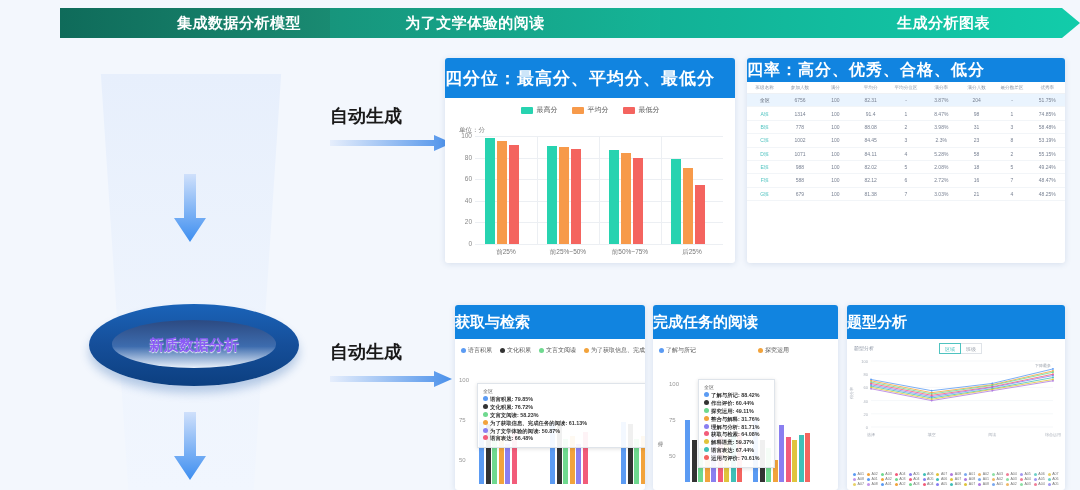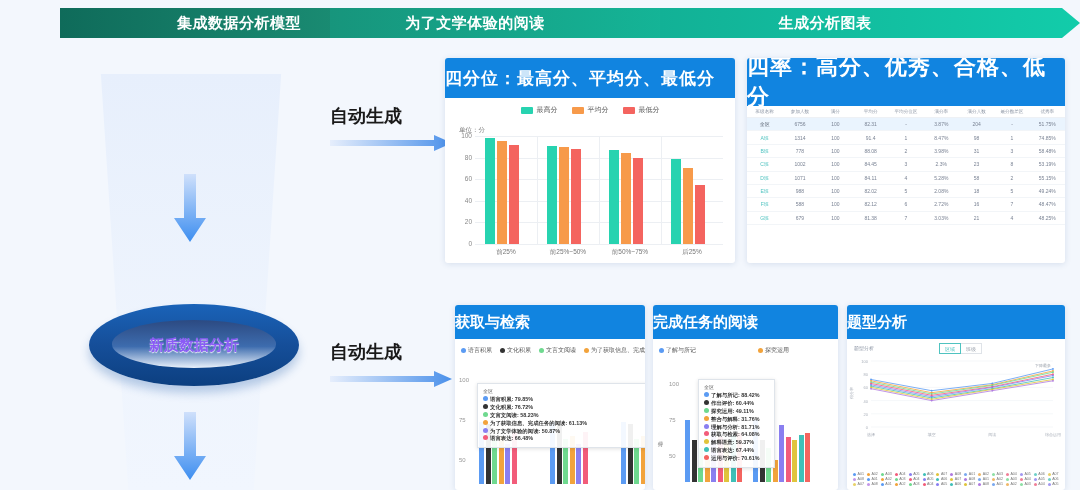--- a/index.html
+++ b/index.html
@@ -17,21 +17,21 @@
   }
   .chev {
     position:absolute; top:8px; height:30px;
     display:flex; align-items:center; justify-content:center;
     color:#fff; font-weight:bold; font-size:15px; letter-spacing:.5px;
     -webkit-clip-path:polygon(0 0, calc(100% - 18px) 0, 100% 50%, calc(100% - 18px) 100%, 0 100%);
     clip-path:polygon(0 0, calc(100% - 18px) 0, 100% 50%, calc(100% - 18px) 100%, 0 100%);
   }
   #chev-1 { left:60px;  width:410px; background:linear-gradient(90deg,#0f6b5a,#1f9b7e); }
   #chev-2 { left:330px; width:375px; background:linear-gradient(90deg,#17957c,#14b89a); }
-  #chev-3 { left:660px; width:420px; background:linear-gradient(90deg,#12b196,#12ccaa); }
+  #chev-3 { left:660px; width:420px; background:linear-gradient(90deg,#12b196,#12ccaa);justify-content:flex-end; }
   #chev-1 span { margin-right:52px; }
   #chev-2 span { margin-right:85px; }
   #chev-3 span { margin-right:90px; }
 
   
   #funnel { position:absolute; left:55px; top:52px; width:270px; height:438px; }
   .funnel-body {
     position:absolute; left:38px; top:22px;
     width:196px; height:416px;
     background:linear-gradient(180deg,#e7effc 0%,#eef4fd 60%,#f1f6fe 100%);
@@ -78,21 +78,21 @@
   }
   .card-head {
     background:#1184e0; color:#fff; font-weight:bold;
     display:flex; align-items:center; justify-content:flex-start;
   }
   .card-body { position:relative; }
 
   #card-quartile { left:445px; top:58px; width:290px; height:205px; }
   #card-quartile .card-head { height:40px; font-size:17px; letter-spacing:1px; }
   #card-rates   { left:747px; top:58px; width:318px; height:205px; }
-  #card-rates .card-head { height:48px; font-size:22px; letter-spacing:1px; }
+  #card-rates .card-head { height:24px; font-size:16px; letter-spacing:1px; }
 
   #card-content { left:455px; top:305px; width:190px; height:185px; }
   #card-ability { left:653px; top:305px; width:185px; height:185px; }
   #card-qtype   { left:847px; top:305px; width:218px; height:185px; }
   #card-content .card-head, #card-ability .card-head, #card-qtype .card-head {
     height:34px; font-size:15px;
   }
 
   
   .legend-row { display:flex; justify-content:center; gap:14px; padding:7px 0 2px; }

